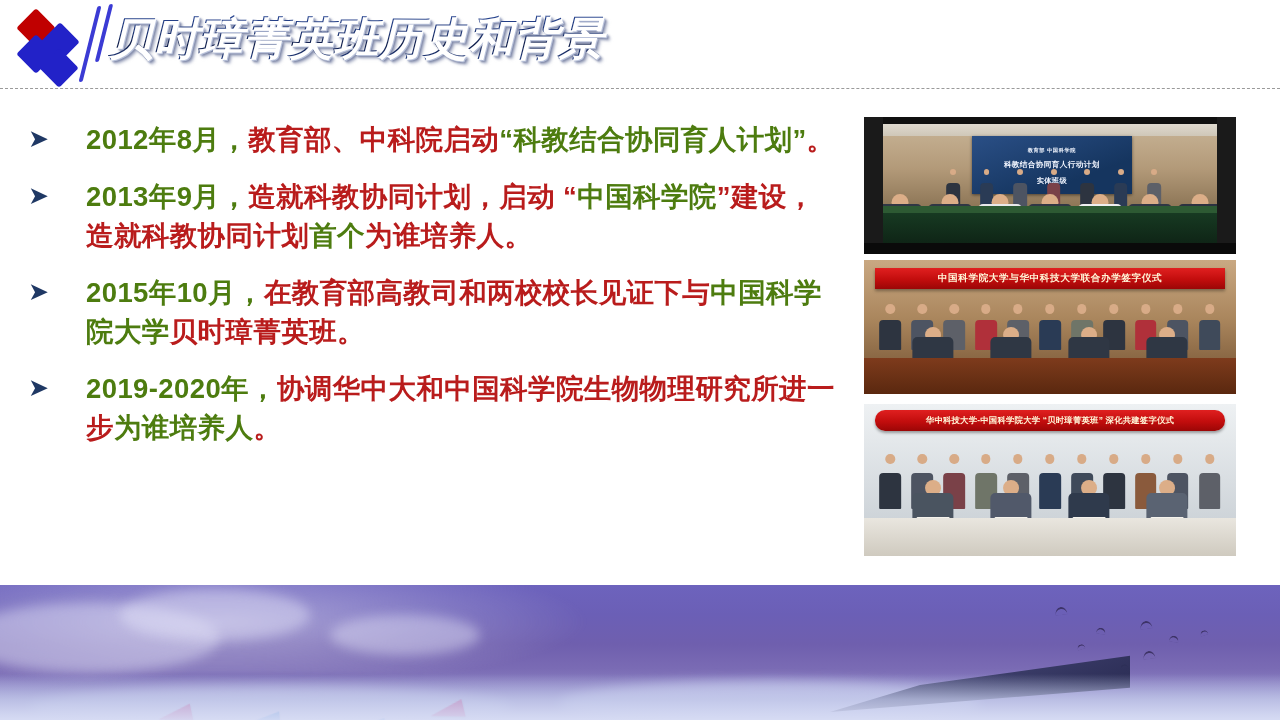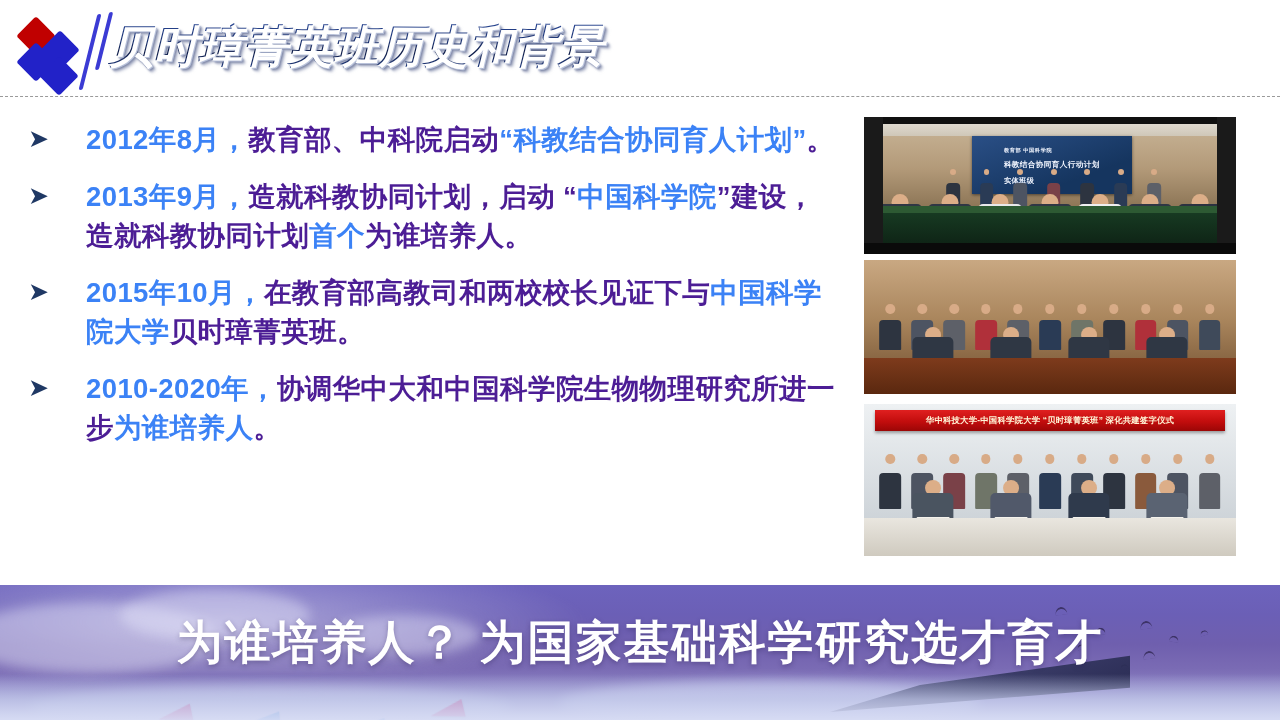--- a/index.html
+++ b/index.html
@@ -11,21 +11,21 @@
   }
   #slide {
     position: relative;
     width: 1280px; height: 720px;
     background: #ffffff;
     overflow: hidden;
   }
 
   
   #header {
-    position: absolute; left: 0; top: 8px;
+    position: absolute; left: 0; top: 0;
     width: 1280px; height: 88px;
     background: #ffffff;
   }
   #logo-diamonds {
     position: absolute; left: 18px; top: 10px;
     width: 66px; height: 66px;
   }
   .dia {
     position: absolute;
     width: 28px; height: 28px;
@@ -103,22 +103,22 @@
     font-weight: bold;
   }
   .bullet-text {
     flex: 1 1 auto;
     font-size: 27.5px;
     font-weight: bold;
     line-height: 1.42;
     color: #14275e;
     letter-spacing: 0.4px;
   }
-  .r { color: #3b82f6; }
-  .n { color: #4c1d95; }
+  .r { color: #4d7c0f; }
+  .n { color: #b91c1c; }
 
   
   #photos {
     position: absolute; left: 864px; top: 117px;
     width: 372px; height: 440px;
   }
   .photo {
     position: absolute;
     left: 0;
     width: 372px;
@@ -140,22 +140,22 @@
     position: absolute; left:0; top:0; width:100%; height:14%;
     background: linear-gradient(180deg,#e8e4dc,#cfc7b8);
   }
   .p1-board {
     position: absolute; left: 29%; top: 14%; width: 43%; height: 42%;
     background: linear-gradient(160deg,#2a4f86,#15355f 70%);
     box-shadow: 0 1px 3px rgba(0,0,0,.5);
   }
   .p1-bt {
     position: absolute; left: 0; width: 100%;
-    color: #f2f6ff; font-weight: bold;
-    white-space: nowrap; overflow: hidden; padding-left: 32px;
+    color: #f2f6ff; text-align: center; font-weight: bold;
+    white-space: nowrap; overflow: hidden;
   }
   .p1-bt.l1 { top: 18%;  font-size: 5.2px; letter-spacing: .6px; }
   .p1-bt.l2 { top: 42%;  font-size: 7.6px; letter-spacing: .4px; }
   .p1-bt.l3 { top: 70%;  font-size: 7.2px; letter-spacing: .4px; }
   .p1-table {
     position: absolute; left: 0; bottom: 0; width: 100%; height: 30%;
     background: linear-gradient(180deg,#173a22 0%, #0c1d12 100%);
   }
   .p1-strip {
     position: absolute; left: 0; bottom: 30%; width: 100%; height: 5%;
@@ -174,21 +174,21 @@
   .p3-wall {
     background: linear-gradient(180deg,#eef1f3 0%, #d9dee2 50%, #c3cad0 100%);
   }
   .pr-banner {
     position: absolute; left: 3%; width: 94%;
     background: linear-gradient(180deg,#e02020 0%, #c20d0d 55%, #9b0606 100%);
     box-shadow: 0 2px 3px rgba(0,0,0,.35);
     display: flex; align-items: center; justify-content: center;
   }
   #photo-2 .pr-banner { top: 6%; height: 16%; }
-  #photo-3 .pr-banner { top: 4%; height: 14%; }
+  #photo-3 .pr-banner { top: 4%; height: 14%; border-radius: 10px; }
   .pr-bt {
     color: #fff6d8; font-weight: bold; white-space: nowrap;
     letter-spacing: .6px;
   }
   #photo-2 .pr-bt { font-size: 9.6px; }
   #photo-3 .pr-bt { font-size: 8.4px; letter-spacing: .2px; }
   .pr-table {
     position: absolute; left: 0; bottom: 0; width: 100%; height: 27%;
     background: linear-gradient(180deg,#7e3b1c 0%, #5a280f 100%);
   }
@@ -368,21 +368,21 @@
     <div class="bullet">
       <div class="bullet-marker">➤</div>
       <div class="bullet-text">
         <span class="r">2015年10月，</span><span class="n">在教育部高教司和两校校长见证下与</span><span class="r">中国科学院大学</span><span class="n">贝时璋菁英班。</span>
       </div>
     </div>
 
     <div class="bullet">
       <div class="bullet-marker">➤</div>
       <div class="bullet-text">
-        <span class="r">2010-2020年，</span><span class="n">协调华中大和中国科学院生物物理研究所进一步</span><span class="r">为谁培养人</span><span class="n">。</span>
+        <span class="r">2019-2020年，</span><span class="n">协调华中大和中国科学院生物物理研究所进一步</span><span class="r">为谁培养人</span><span class="n">。</span>
       </div>
     </div>
 
   </div>
 
   <div id="photos">
 
     <div class="photo" id="photo-1">
       <div class="ph-inner">
         <div class="p1-wall"></div>
@@ -457,20 +457,23 @@
         <div class="p1-dark-t"></div>
         <div class="p1-dark-l"></div>
         <div class="p1-dark-r"></div>
         <div class="p1-dark-b"></div>
       </div>
     </div>
 
     <div class="photo" id="photo-2">
       <div class="ph-inner">
         <div class="pr-wall"></div>
+        <div class="pr-banner">
+          <span class="pr-bt">中国科学院大学与华中科技大学联合办学签字仪式</span>
+        </div>
         <div class="people back">
           <div class="person c1">
               <span class="head"></span>
               <span class="body"></span>
             </div>
           <div class="person c2">
               <span class="head"></span>
               <span class="body"></span>
             </div>
           <div class="person c5">
@@ -634,16 +637,15 @@
     <div class="bird b3" style="left:1118px; top:78px;"></div>
 
     <div class="plane pink" style="left:158px; top:122px; transform:rotate(-12deg)"></div>
     <div class="plane blue" style="left:250px; top:128px; transform:rotate(-6deg)"></div>
 
     <div class="plane pink" style="left:430px; top:118px; transform:rotate(-14deg)"></div>
     <div class="plane blue" style="left:355px; top:134px; transform:rotate(-4deg)"></div>
 
     <div id="wing"></div>
 
-    <div id="banner-text">为谁培养人？  为国家基础科学研究选才育才</div>
   </div>
 
 </div>
 
 </body></html>

